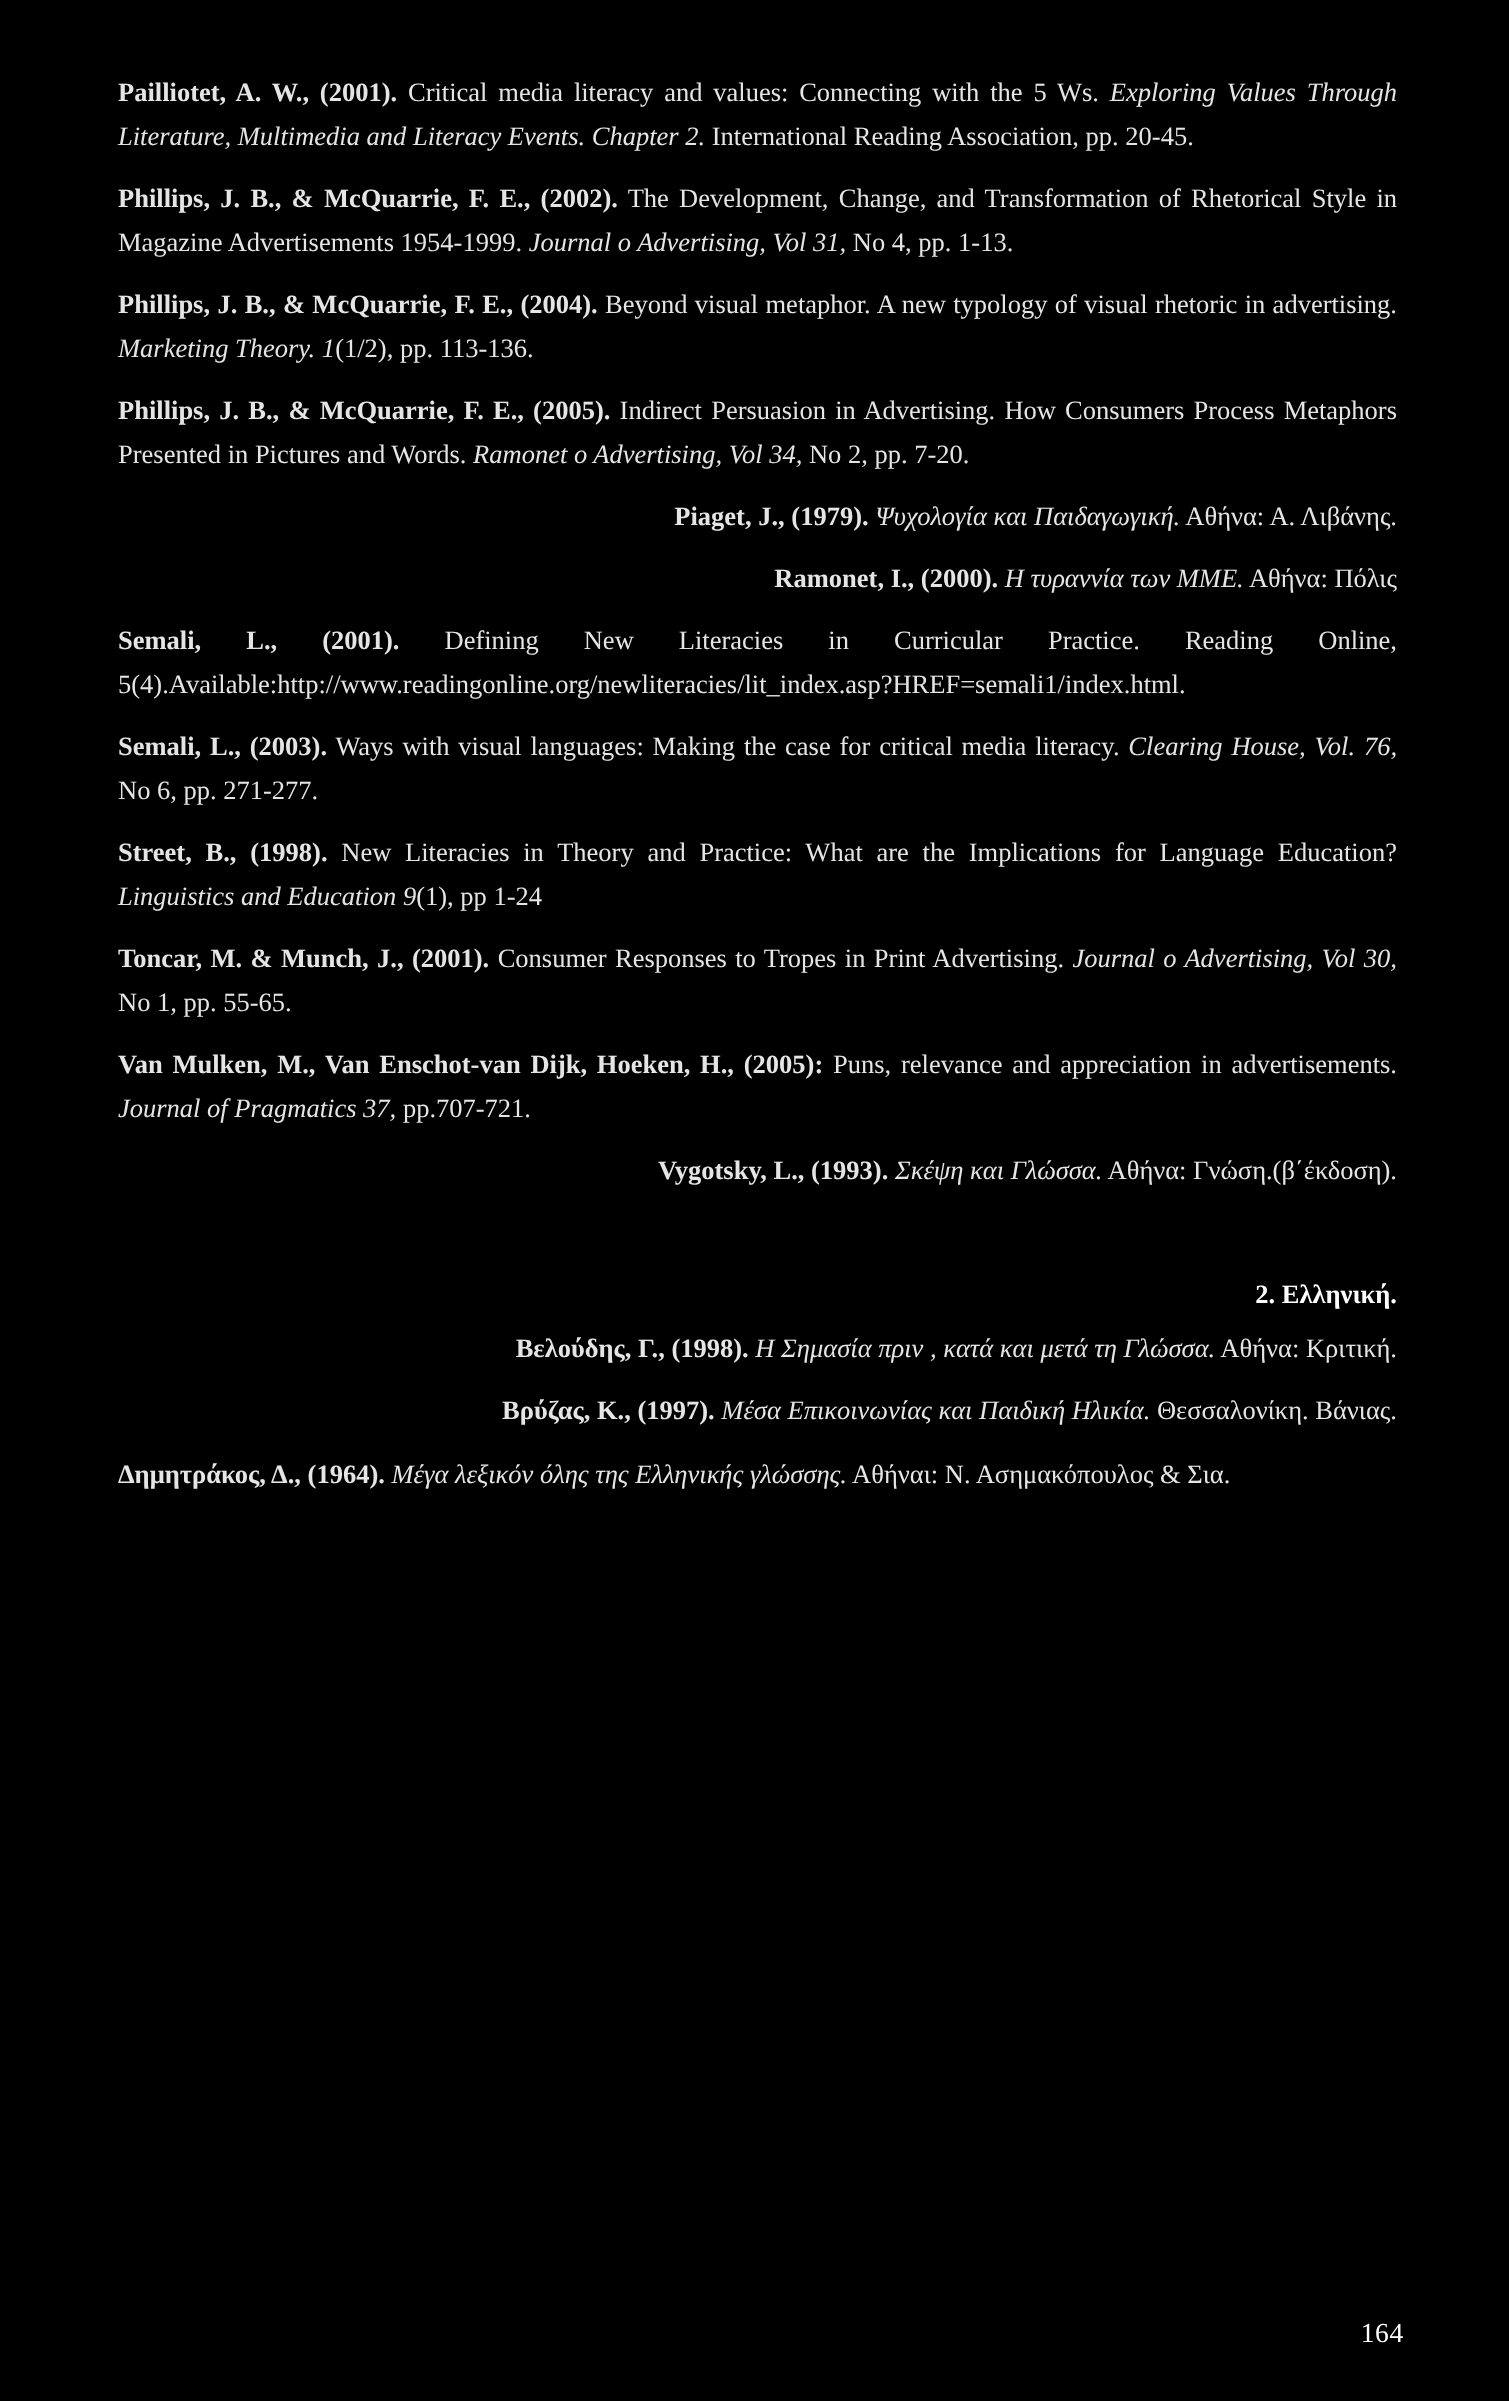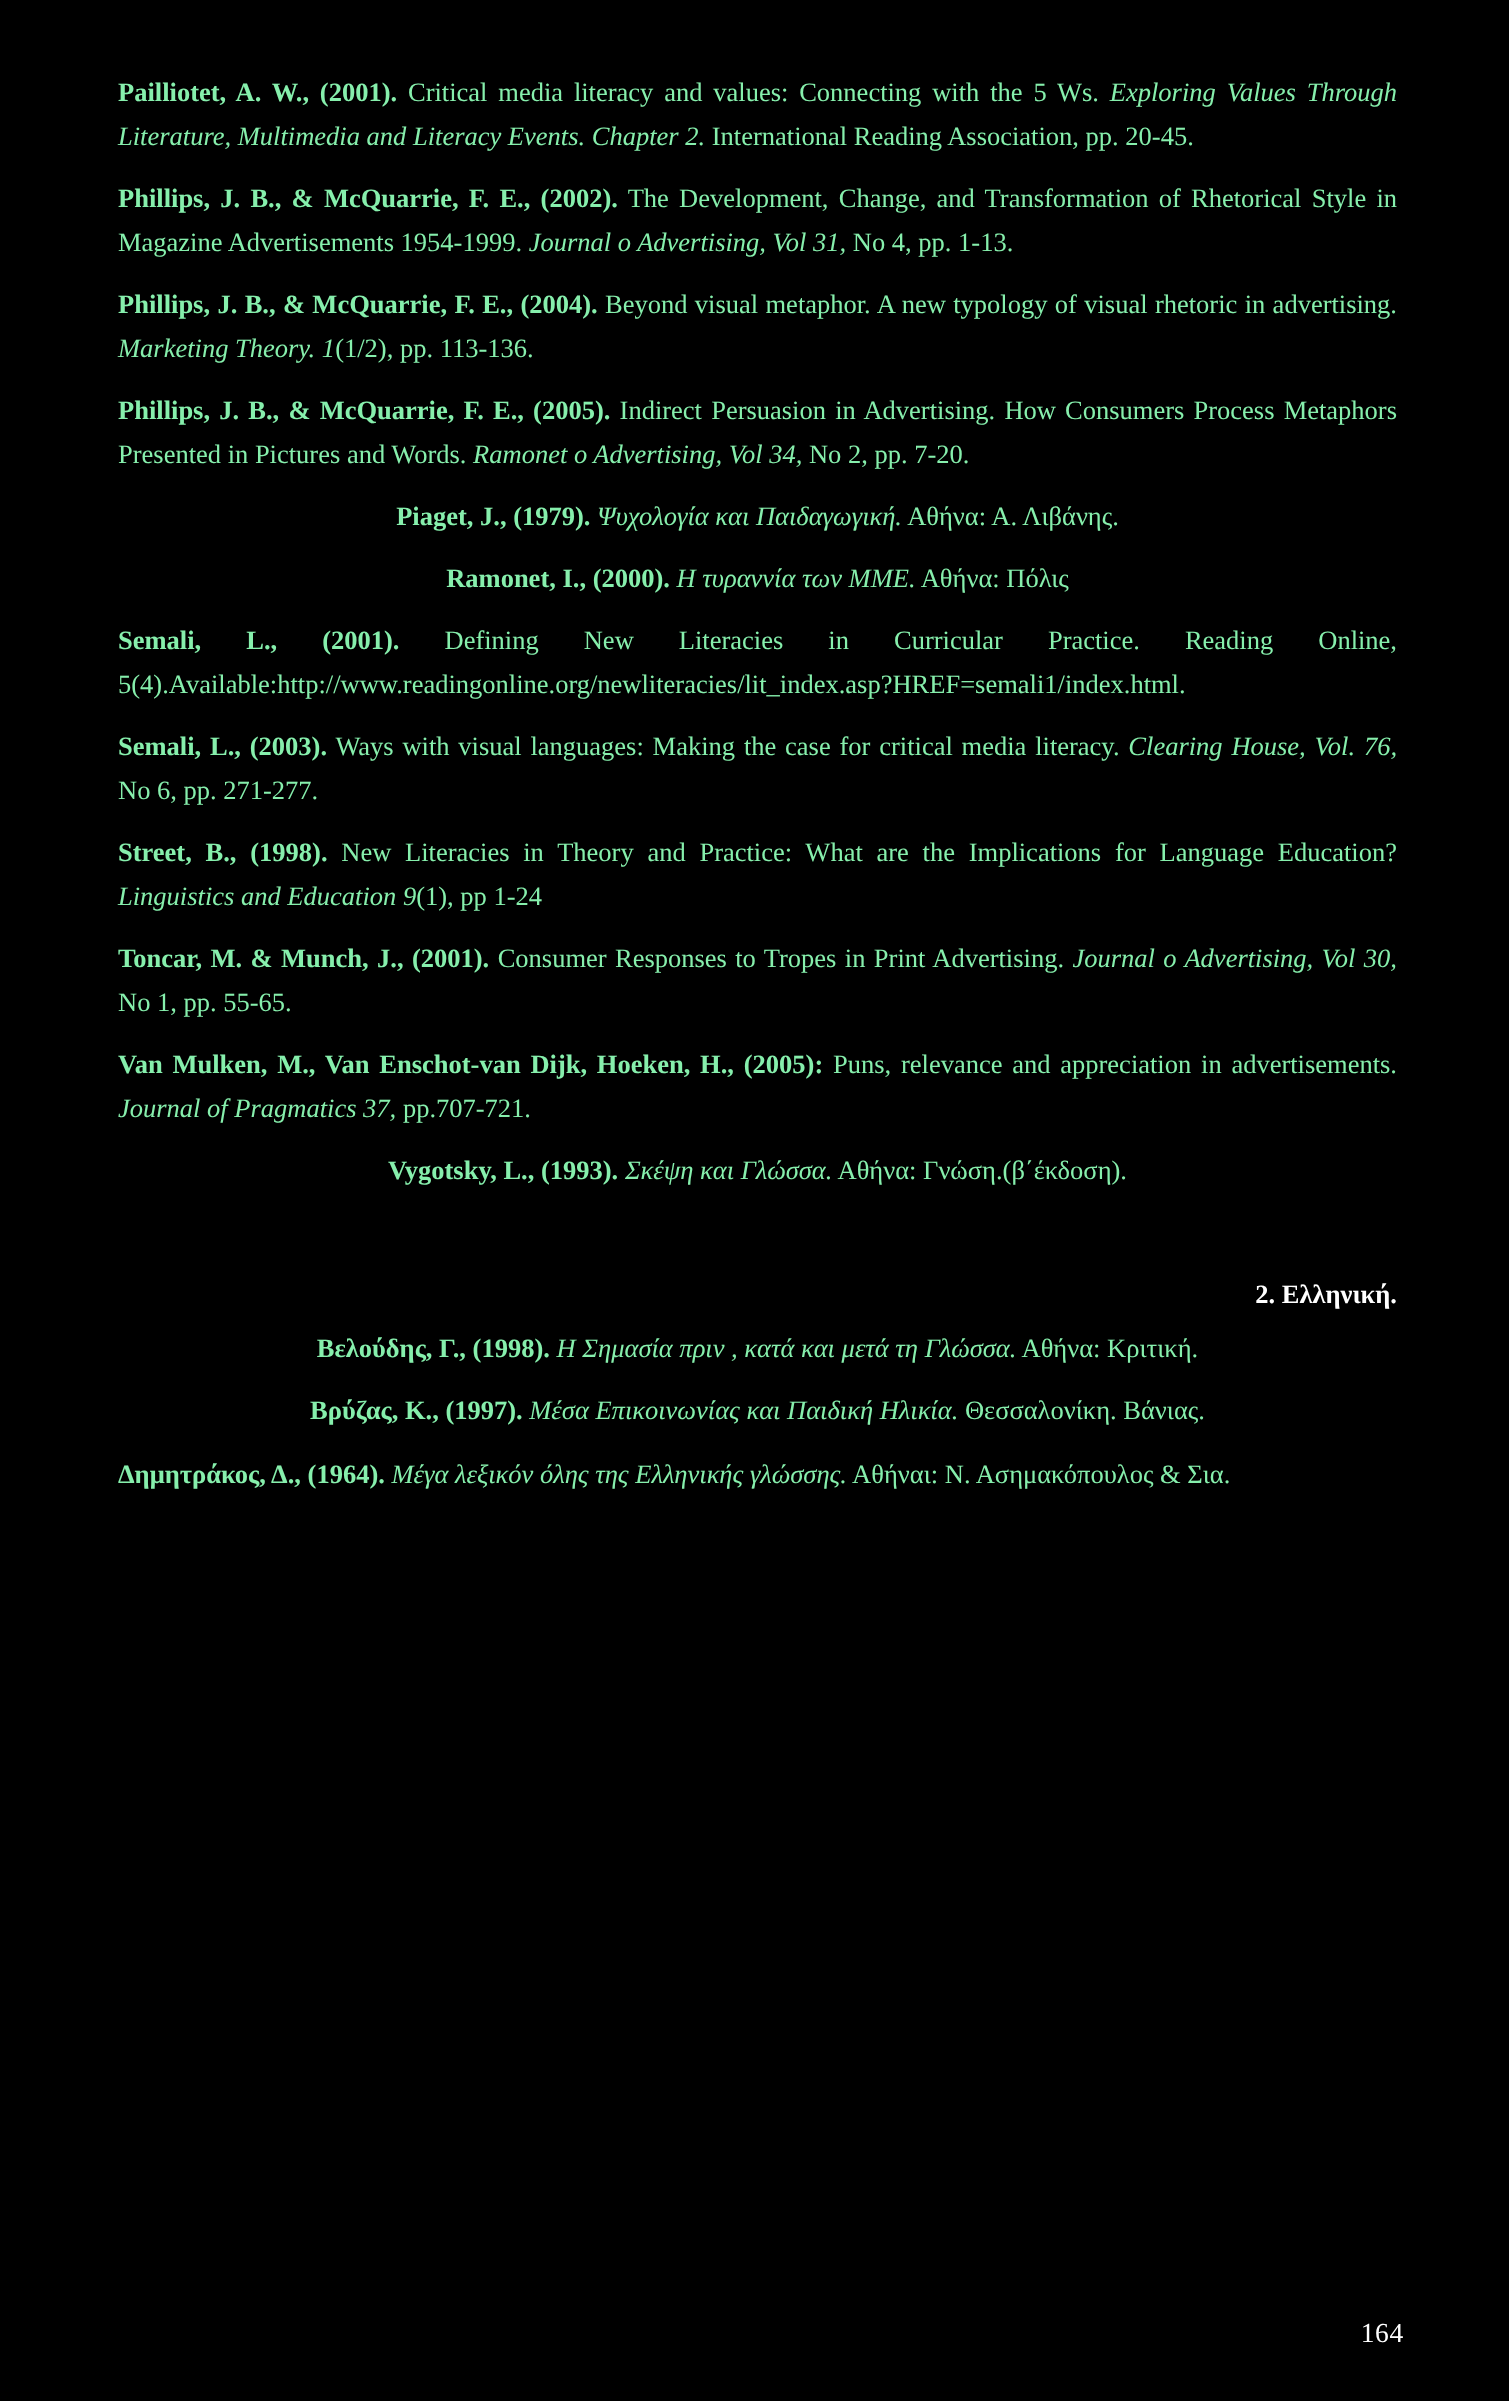--- a/index.html
+++ b/index.html
@@ -28,27 +28,27 @@
     left: 118px;
     top: 70px;
     width: 1279px;
   }
   .ref {
     font-size: 26.5px;
     line-height: 44px;
     text-align: justify;
     text-justify: inter-word;
     margin: 0 0 18px 0;
-    color: #86efac;
+    color: #e5e5e5;
     -webkit-font-smoothing: none;
   }
   .ref:last-of-type { margin-bottom: 0; margin-top: 20px; }
   .ref b { font-weight: bold; }
   .ref i { font-style: italic; }
-  .nojust { text-align: center; }
+  .nojust { text-align: right; }
 
   .section-head {
     font-size: 26.5px;
     line-height: 44px;
     font-weight: bold;
     margin: 0 0 10px 0;
     text-align: right;
   }
   .gap-before-section { height: 62px; }
 

